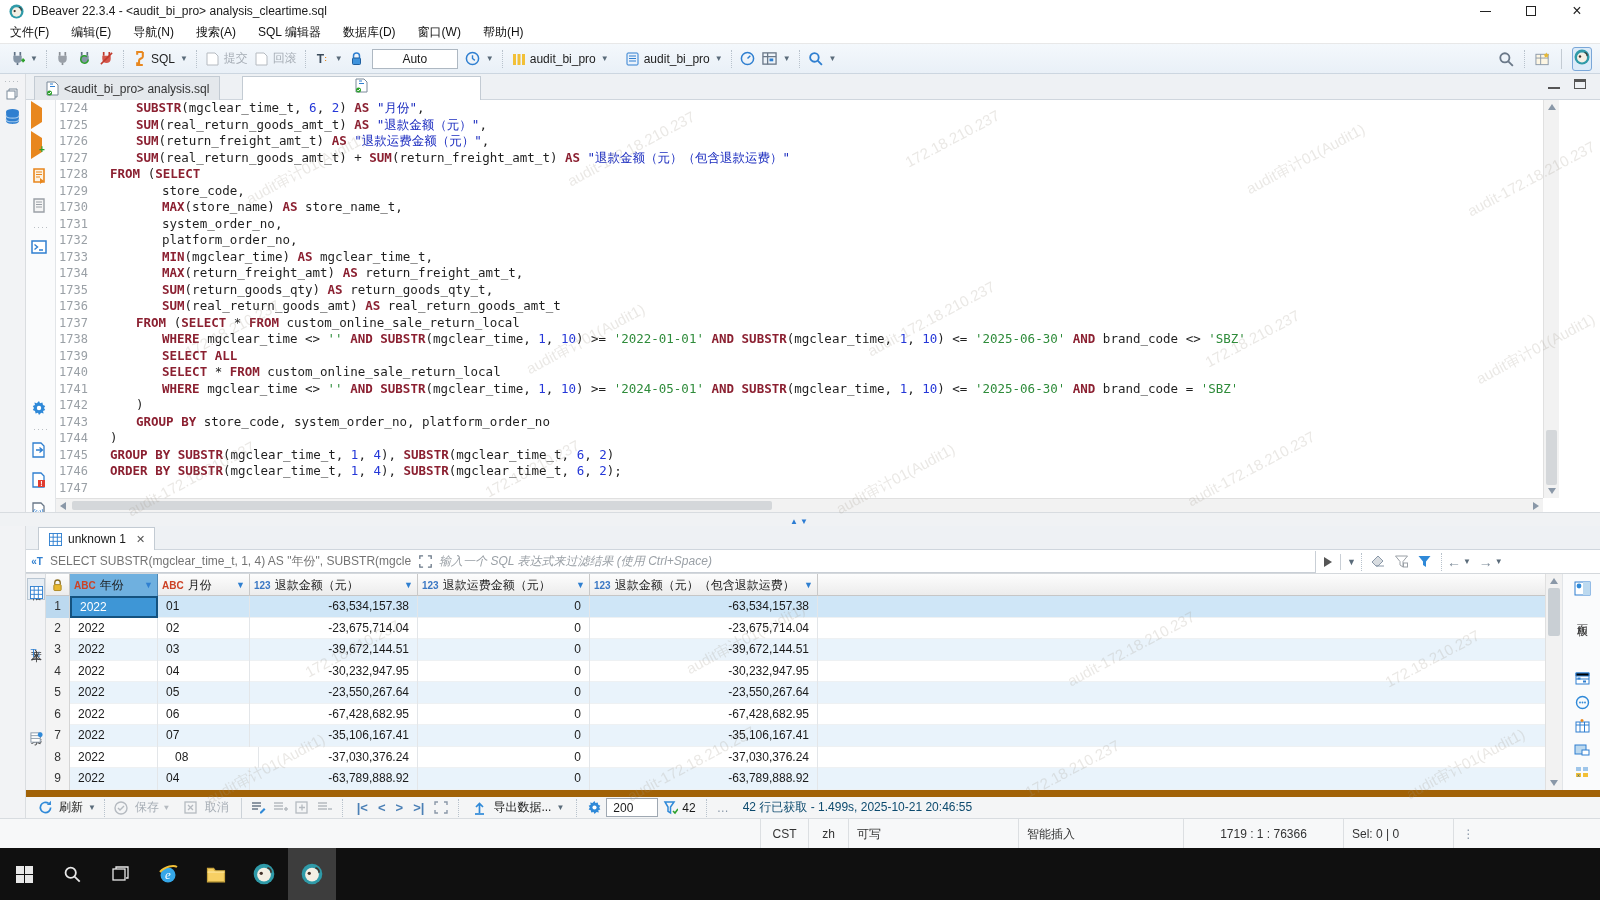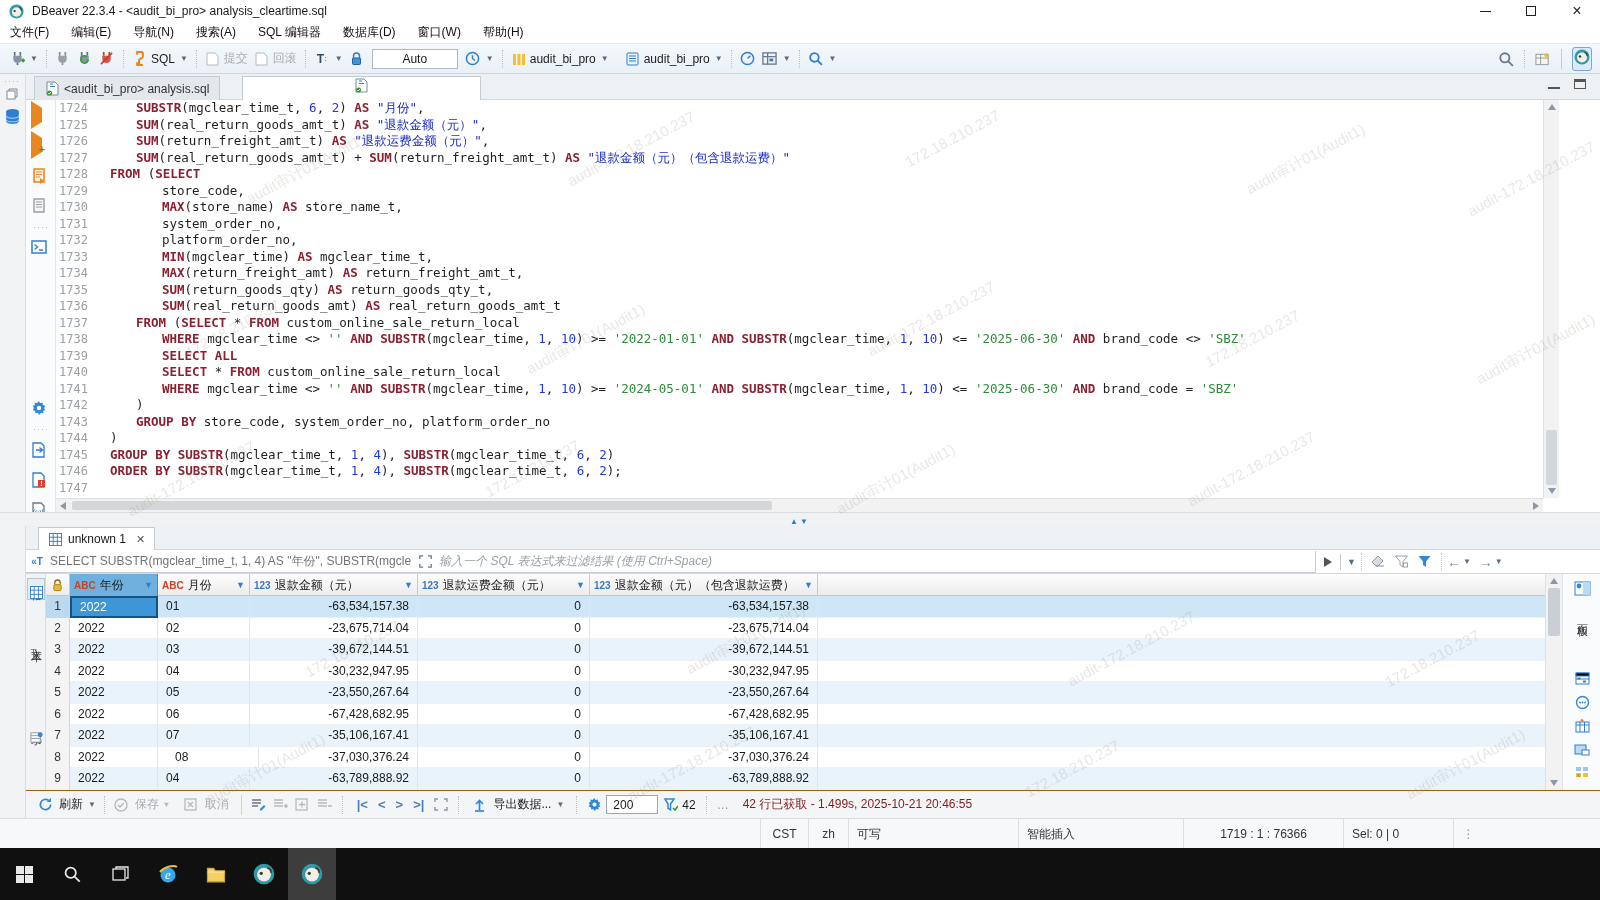--- a/index.html
+++ b/index.html
@@ -80,25 +80,25 @@
   .grow.selrow{background:#cfe6f7;}
   .gc{position:absolute;top:0;height:21.5px;line-height:21.5px;padding:0 8px;border-right:1px solid #e3e6e9;white-space:nowrap;overflow:hidden;}
   .gc.num{text-align:right;}
   .gc.selcell{background:#3e96d6;color:#fff;border:2px solid #14527f;line-height:18px;}
   .rn{position:absolute;left:0;top:0;width:24px;height:21.5px;line-height:21.5px;text-align:center;background:#f4f4f4;border-right:1px solid #d5d5d5;color:#333;}
   .selrow .rn{background:#bcd9ef;}
   #gvscroll{left:1545px;top:574px;width:17px;height:216px;background:#f2f2f2;border-left:1px solid #e0e0e0;}
   #pside{left:1562px;top:574px;width:38px;height:216px;background:#fafbfc;border-left:1px solid #e2e5e8;}
   .pic{position:absolute;left:10px;width:18px;height:16px;display:flex;align-items:center;justify-content:center;}
   
-  #rtoolbar{left:26px;top:790px;width:1574px;height:28px;background:#f4f5f6;border-top:1px solid #a16207;display:flex;align-items:center;padding:0 8px;}
+  #rtoolbar{left:26px;top:790px;width:1574px;height:28px;background:#f4f5f6;border-top:7px solid #a16207;display:flex;align-items:center;padding:0 8px;}
   .rtl{margin-left:3px;}
   .navic{color:#4a7fb5;font-weight:bold;font-size:13px;margin:0 5px;}
   .fetchbox{width:52px;height:19px;background:#fff;border:1px solid #9fa8b2;display:flex;align-items:center;padding-left:6px;margin:0 4px;}
-  .gmsg{color:#7f1d1d;margin-left:14px;}
+  .gmsg{color:#0c4a6e;margin-left:14px;}
   
   #statusbar{left:0;top:818px;width:1600px;height:30px;background:#f7f8f9;border-top:1px solid #d8dce0;}
   .st{position:absolute;top:0;height:30px;display:flex;align-items:center;justify-content:center;border-left:1px solid #dcdfe2;color:#333;padding:0 8px;}
   
   #taskbar{left:0;top:848px;width:1600px;height:52px;background:#101010;display:flex;align-items:center;}
   .tk{width:48px;height:52px;display:flex;align-items:center;justify-content:center;}
   .tk.active{background:#3d3d3d;}
   
   .wm{position:absolute;color:rgba(160,150,138,.22);font-size:15px;transform:rotate(-28deg);white-space:nowrap;pointer-events:none;z-index:5;}
 </style>

